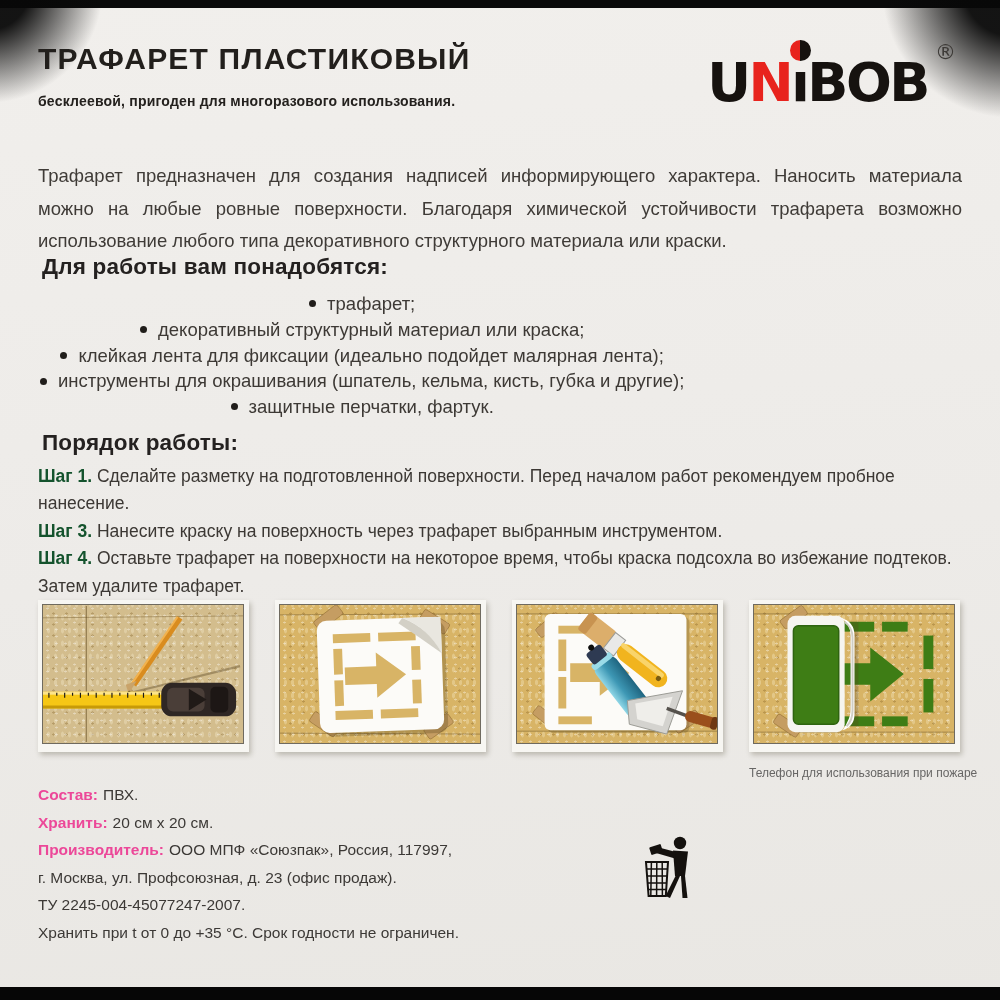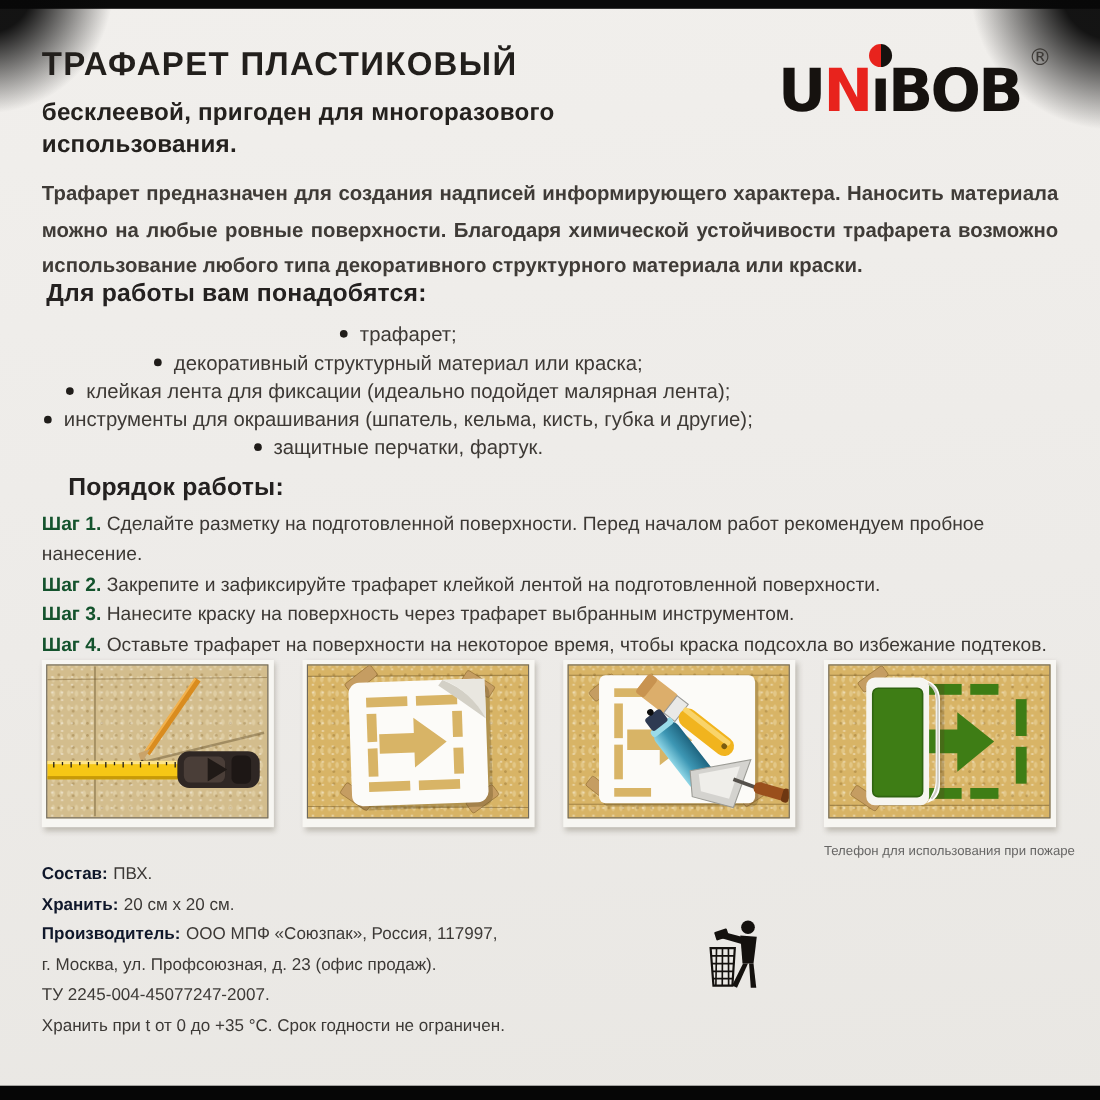--- a/index.html
+++ b/index.html
@@ -12,42 +12,42 @@
   
   .bar-top{position:absolute;top:0;left:0;width:100%;height:8px;background:#0a0a0a;}
   .bar-bottom{position:absolute;bottom:0;left:0;width:100%;height:13px;background:#060606;}
   .vig-tl{position:absolute;top:0;left:0;width:170px;height:170px;pointer-events:none;
     background:radial-gradient(circle at -12px -12px, rgba(8,8,8,.95) 42px, rgba(8,8,8,0) 115px);}
   .vig-tr{position:absolute;top:0;right:0;width:180px;height:190px;pointer-events:none;
     background:radial-gradient(circle at 192px -12px, rgba(8,8,8,.95) 48px, rgba(8,8,8,0) 130px);}
 
   .title{position:absolute;left:38px;top:42px;font-size:30px;font-weight:bold;
     letter-spacing:1.2px;color:#221f1c;text-align:center;}
-  .subtitle{position:absolute;left:38px;top:87px;width:585px;font-size:22px;font-weight:bold;
+  .subtitle{position:absolute;left:38px;top:87px;width:585px;font-size:14px;font-weight:bold;
     line-height:29px;color:#24211e;letter-spacing:.2px;}
 
   
   .logo{position:absolute;top:56px;right:44px;padding-right:28px;white-space:nowrap;
     font-family:"DejaVu Sans", sans-serif;font-weight:bold;font-size:54px;letter-spacing:-2.5px;
     color:#16120f;line-height:1;}
   .lg{display:inline-block;}
   .lg-red{color:#e8231d;}
   .lg-i{position:relative;}
   .lg-i .dot{position:absolute;left:-1px;top:-16px;width:21px;height:21px;border-radius:50%;
     background:linear-gradient(90deg,#e8231d 0 50%,#16120f 50% 100%);}
   .reg{position:absolute;top:-14px;right:0;font-size:21px;font-weight:normal;color:#3d3a37;
     letter-spacing:0;}
 
   .intro{position:absolute;left:38px;top:160px;width:924px;color:#3f3b37;}
-  .intro .ln{font-size:18.5px;line-height:32.5px;text-align:justify;text-align-last:justify;font-weight:bold;}
+  .intro .ln{font-size:18.5px;line-height:32.5px;text-align:justify;text-align-last:justify;}
   .intro .ln:last-child{text-align-last:left;}
 
   .h2{position:absolute;left:42px;font-size:22.5px;font-weight:bold;color:#242120;letter-spacing:.2px;}
   .h2.needs{top:254px;}
-  .h2.order{top:430px;margin-left:20px;}
+  .h2.order{top:430px;}
 
   .needs-list{position:absolute;left:40px;top:291px;color:#3d3935;text-align:center;}
   .needs-list .li{font-size:18.5px;line-height:25.8px;}
   .needs-list .b{display:inline-block;width:7px;height:7px;border-radius:50%;background:#201d1a;
     margin-right:11px;vertical-align:middle;margin-bottom:3px;}
 
   .steps{position:absolute;left:38px;top:463px;width:926px;color:#3c3834;}
   .step{font-size:17.5px;line-height:27.4px;}
   .step b{color:#14532d;}
 
@@ -63,21 +63,21 @@
       radial-gradient(rgba(255,248,220,.28) 1.2px, transparent 1.9px);
     background-size:9px 7px,13px 11px,7px 13px;
     background-position:0 0,4px 3px,2px 6px;}
   .wall--pale{background-color:#d3bd8d;}
   .wall svg{position:absolute;inset:0;width:100%;height:100%;}
 
   .fig-caption{position:absolute;left:749px;top:766px;font-size:12px;color:#676665;}
 
   .details{position:absolute;left:38px;top:781px;color:#3c3936;}
   .dl{font-size:15.5px;line-height:27.6px;}
-  .dl b{color:#0f172a;}
+  .dl b{color:#ec4899;}
   .dl b:not(:empty){margin-right:5px;}
 
   .tidyman{position:absolute;left:640px;top:836px;width:62px;height:64px;}
 </style>
 </head>
 <body>
 
 <div class="bar-top"></div>
 <div class="vig-tl"></div>
 <div class="vig-tr"></div>
@@ -98,21 +98,20 @@
   <div class="li"><span class="b"></span><span>трафарет;</span></div>
   <div class="li"><span class="b"></span><span>декоративный структурный материал или краска;</span></div>
   <div class="li"><span class="b"></span><span>клейкая лента для фиксации (идеально подойдет малярная лента);</span></div>
   <div class="li"><span class="b"></span><span>инструменты для окрашивания (шпатель, кельма, кисть, губка и другие);</span></div>
   <div class="li"><span class="b"></span><span>защитные перчатки, фартук.</span></div>
 </div>
 
 <div class="h2 order">Порядок работы:</div>
 <div class="steps">
   <div class="step nowrap"><b>Шаг 1.</b> <span>Сделайте разметку на подготовленной поверхности. Перед началом работ рекомендуем пробное нанесение.</span></div>
-  <div class="step nowrap"><b>Шаг 2.</b> <span>Закрепите и зафиксируйте трафарет клейкой лентой на подготовленной поверхности.</span></div>
   <div class="step nowrap"><b>Шаг 3.</b> <span>Нанесите краску на поверхность через трафарет выбранным инструментом.</span></div>
   <div class="step"><b>Шаг 4.</b> <span>Оставьте трафарет на поверхности на некоторое время, чтобы краска подсохла во избежание подтеков. Затем удалите трафарет.</span></div>
 </div>
 
 <div class="figrow">
 
   <div class="fig">
     <div class="wall wall--pale">
       <svg viewBox="0 0 203 138">
         <line x1="0" y1="12" x2="203" y2="10" stroke="rgba(110,85,40,.45)" stroke-width="1"></line>

